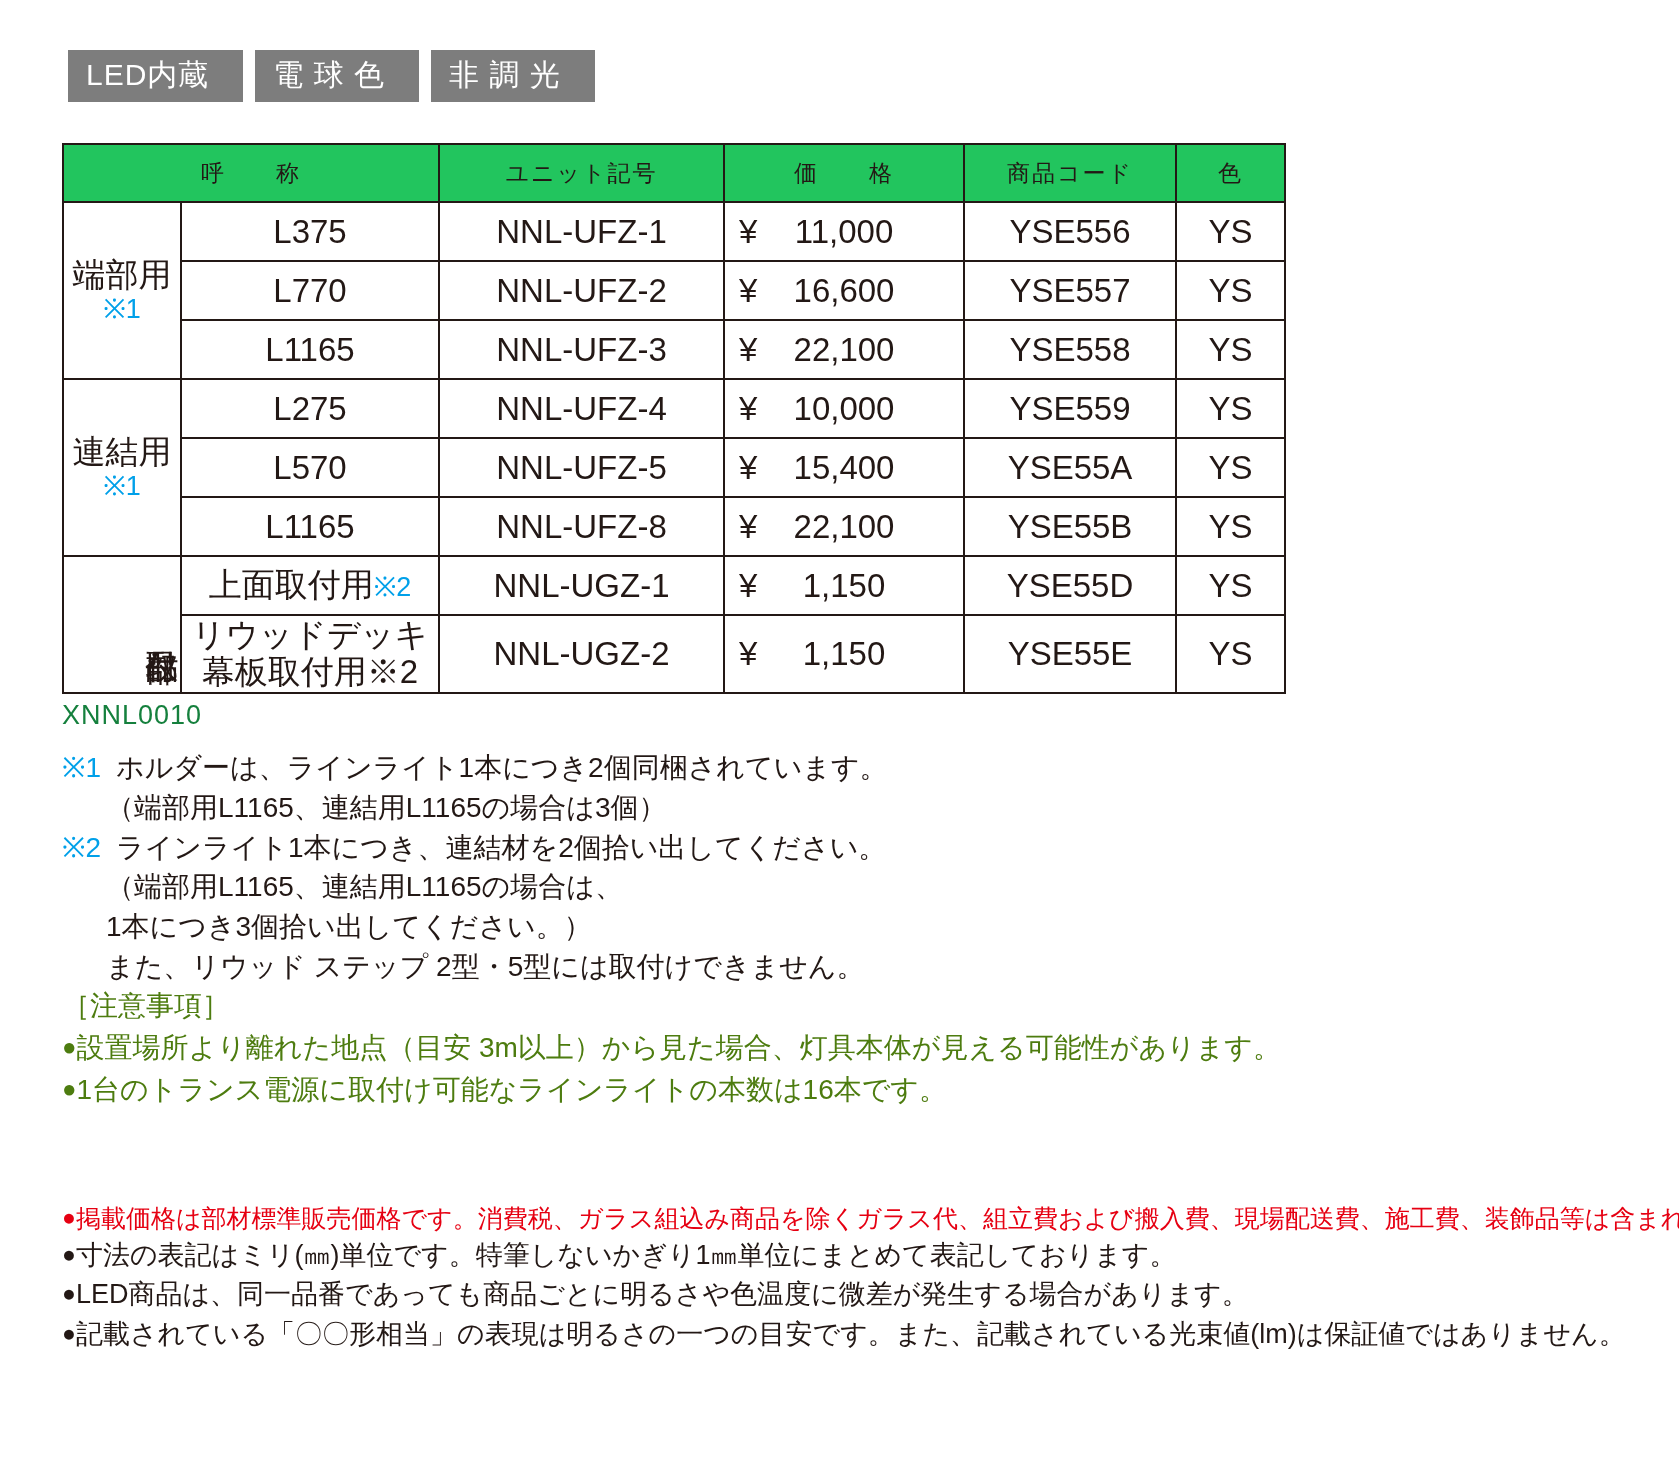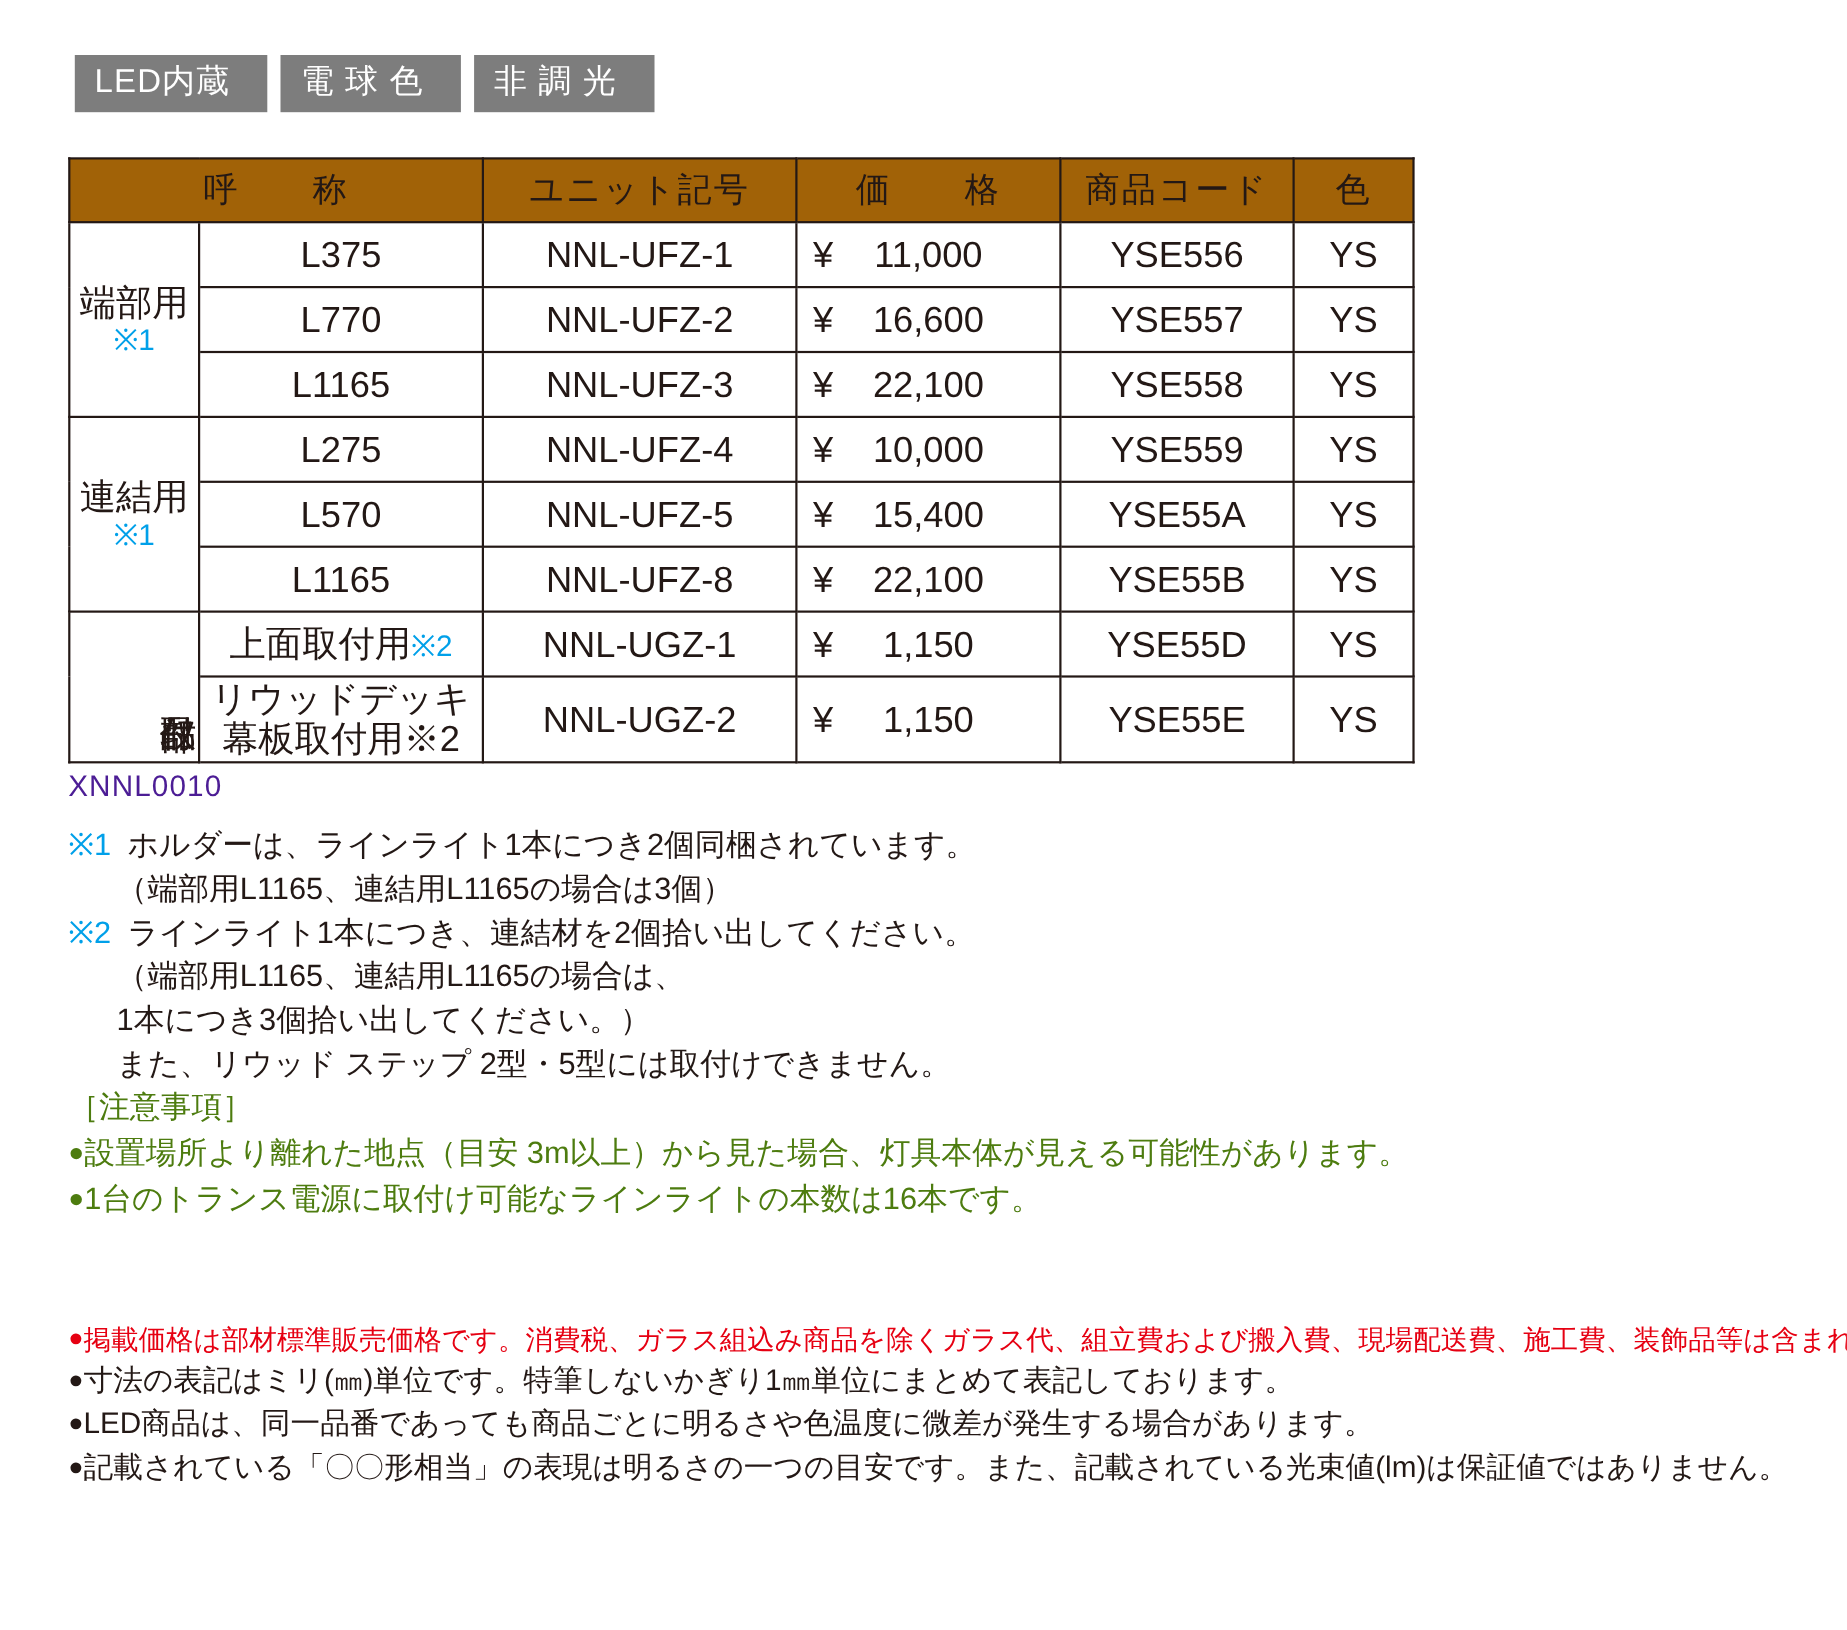--- a/index.html
+++ b/index.html
@@ -56,22 +56,22 @@
     border: 2px solid #231815;
     text-align: center;
     vertical-align: middle;
     font-weight: normal;
     padding: 0;
     height: 57px;
     font-size: 33px;
     color: #231815;
   }
   table.price thead th {
-    background: #a16207;
-    font-size: 31px;
+    background: #22c55e;
+    font-size: 23px;
     height: 56px;
     letter-spacing: 2px;
   }
   .col-a { width: 118px; }
   .col-b { width: 258px; }
   .col-c { width: 285px; }
   .col-d { width: 240px; }
   .col-e { width: 212px; }
   .col-f { width: 109px; }
 
@@ -121,21 +121,21 @@
     font-size: 32px;
     line-height: 1.12;
   }
 
   
   .code-under {
     position: absolute;
     left: 62px;
     top: 700px;
     font-size: 27px;
-    color: #4c1d95;
+    color: #15803d;
     letter-spacing: 1px;
   }
 
   
   .notes {
     position: absolute;
     left: 62px;
     top: 748px;
     width: 1400px;
     font-size: 28px;

